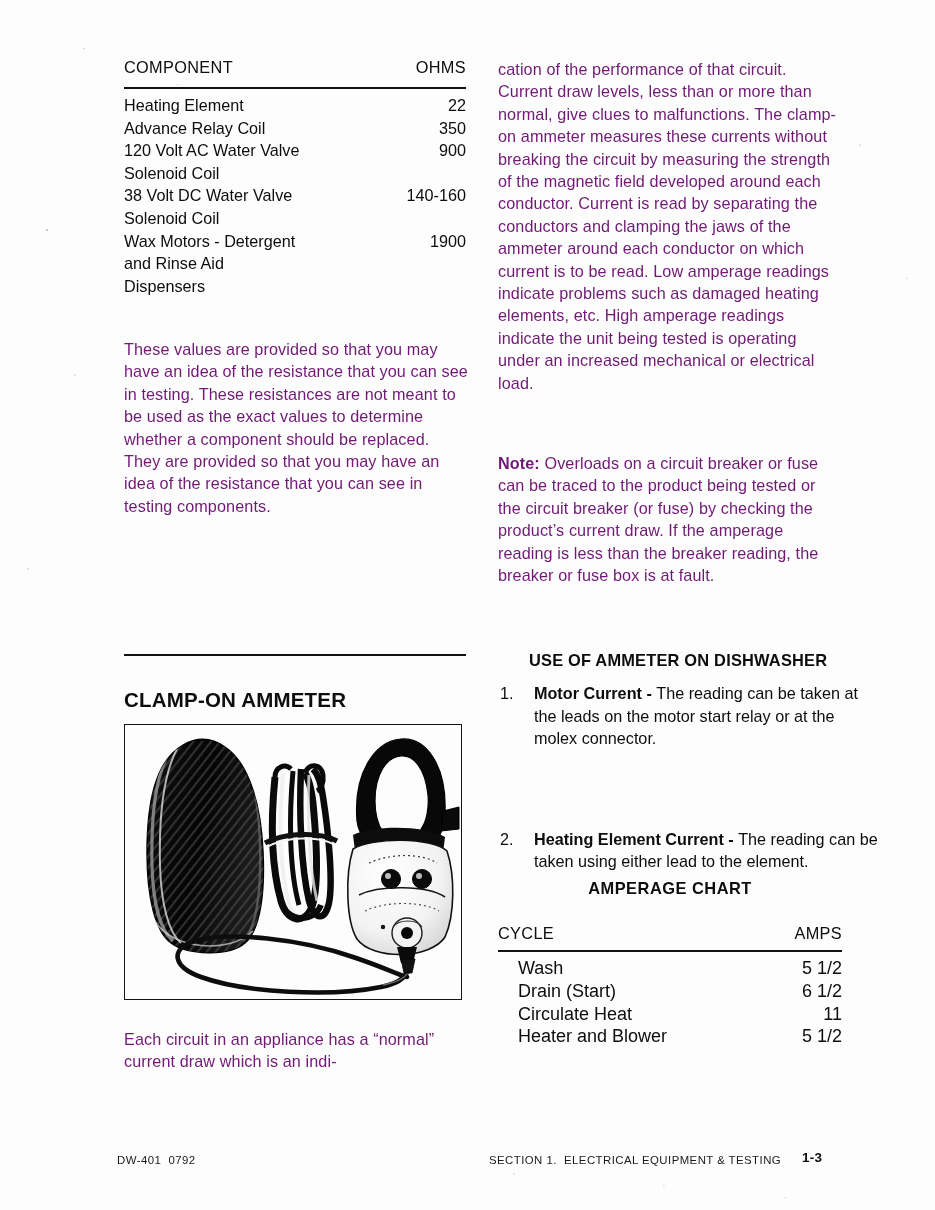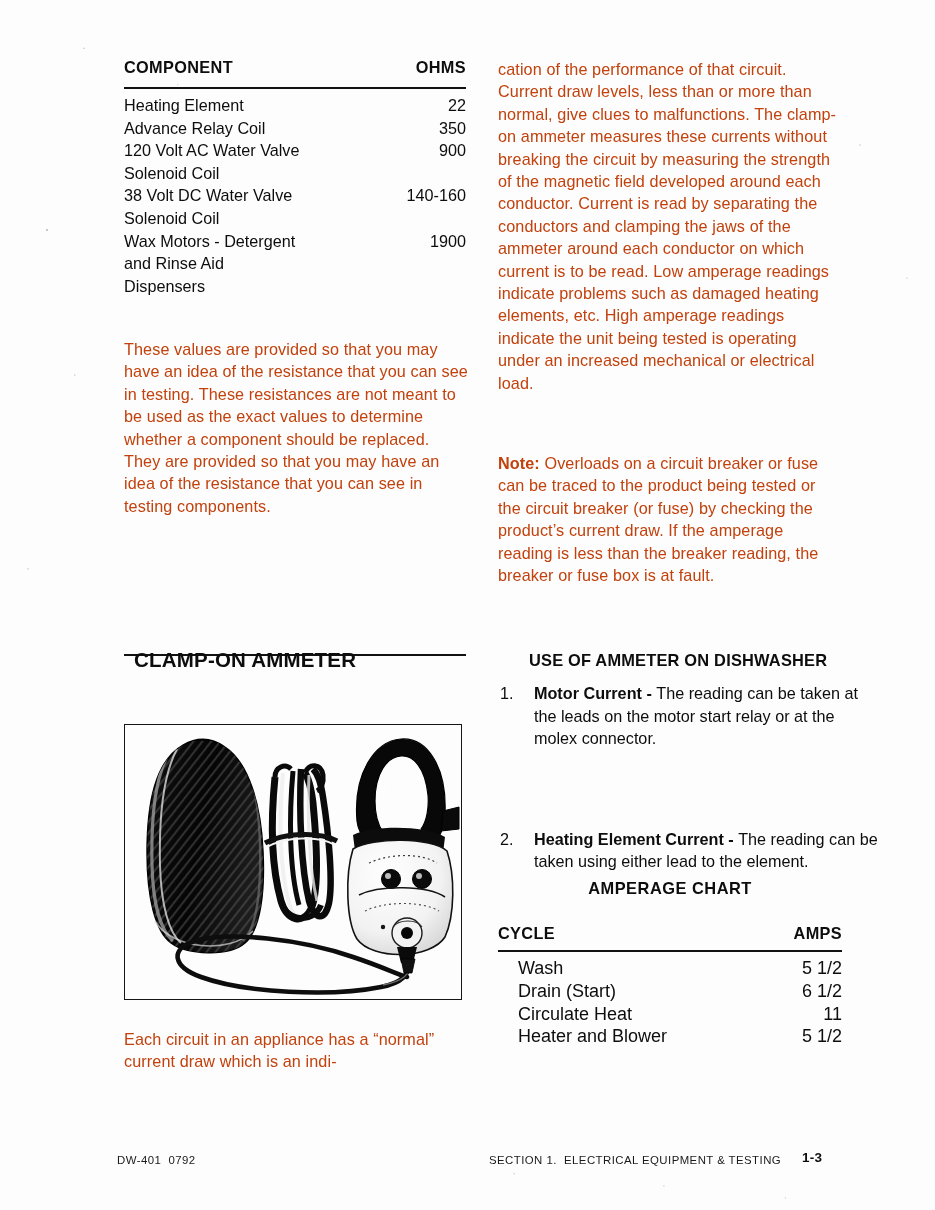--- a/index.html
+++ b/index.html
@@ -40,25 +40,25 @@
       radial-gradient(circle at 84% 99%, rgba(120,120,120,.40) 0 .6px, transparent 1.1px);
   }
 
   .abs { position: absolute; }
 
   
   .body-text {
     font-size: 16.2px;
     line-height: 22.4px;
     letter-spacing: .1px;
-    color: #c2410c;
+    color: #701a75;
   }
   .tbl-head {
     font-size: 16.3px;
-    font-weight: bold;
+    font-weight: normal;
     letter-spacing: .35px;
   }
   .rule {
     position: absolute;
     background: #121212;
     height: 1.6px;
   }
   .sec-head {
     font-weight: bold;
     letter-spacing: .2px;
@@ -173,21 +173,21 @@
     </div>
     <div class="res-row">
       <span class="res-name">Dispensers</span>
       <span class="res-val"></span>
     </div>
   </div>
 
   <div class="abs body-text" style="left:124px; top:338px; width:346px;">These values are provided so that you may have an idea of the resistance that you can see in testing.  These resistances are not meant to be used as the exact values to determine whether a component should be replaced.  They are provided so that you may have an idea of the resistance that you can see in testing components.</div>
 
   <div class="rule" style="left:124px; top:654px; width:342px;"></div>
-  <div class="abs sec-head" style="left:124px; top:648px; font-size:20.5px;margin-left:10px;">CLAMP-ON AMMETER</div>
+  <div class="abs sec-head" style="left:124px; top:688px; font-size:20.5px;">CLAMP-ON AMMETER</div>
 
   <div id="photo-frame" style="left:124px; top:724px; width:336px; height:274px;">
     <svg width="336" height="274" viewBox="0 0 336 274">
       <defs>
         <linearGradient id="caseShade" x1="0" y1="0" x2="1" y2="0.35">
           <stop offset="0" stop-color="#3a3a3a"></stop>
           <stop offset="0.18" stop-color="#0c0c0c"></stop>
           <stop offset="0.55" stop-color="#050505"></stop>
           <stop offset="1" stop-color="#1c1c1c"></stop>
         </linearGradient>

